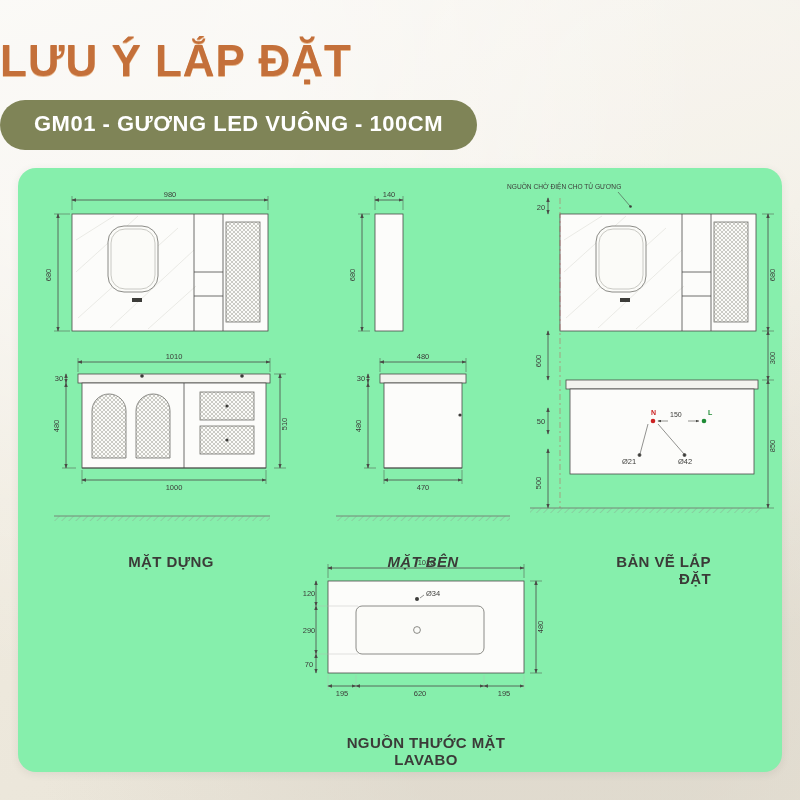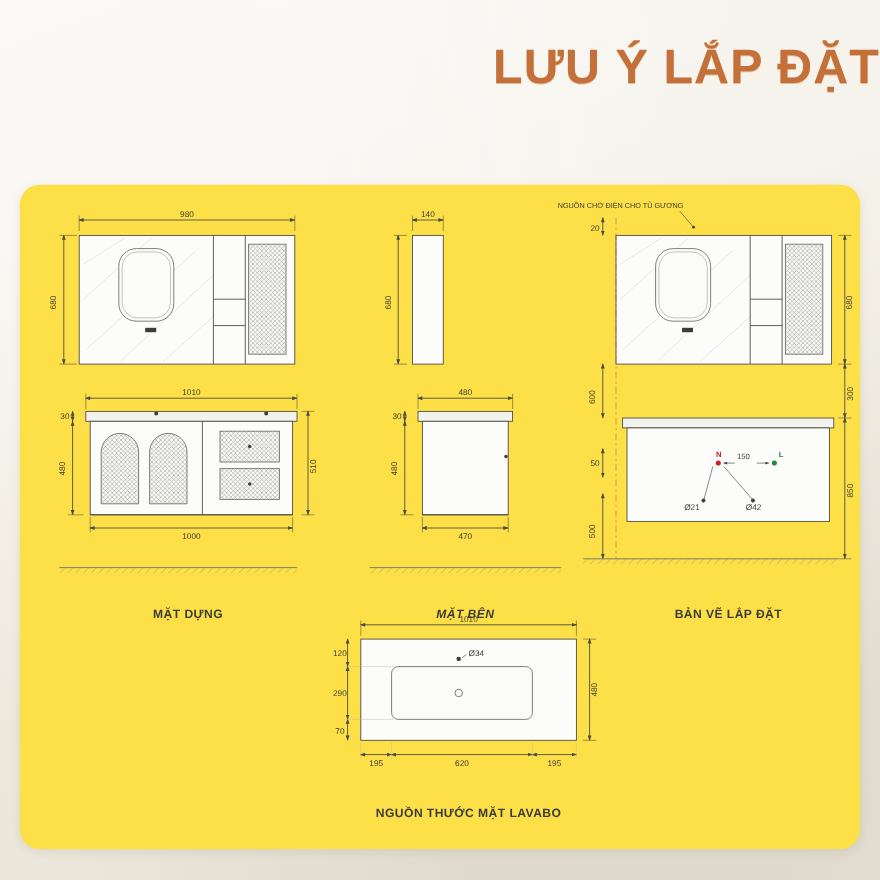--- a/index.html
+++ b/index.html
@@ -13,21 +13,21 @@
   }
   
   .bg-texture{
     position:absolute; inset:0;
     background:
       radial-gradient(circle at 12% 8%, rgba(255,255,255,.55) 0 18%, rgba(0,0,0,0) 60%),
       radial-gradient(circle at 85% 15%, rgba(255,255,255,.35) 0 14%, rgba(0,0,0,0) 55%),
       radial-gradient(circle at 70% 85%, rgba(214,208,196,.5) 0 20%, rgba(0,0,0,0) 60%),
       linear-gradient(160deg,#f6f3ed 0%, #efeade 45%, #e9e4d8 100%);
   }
-  .title-wrap{ position:absolute; top:36px; left:0; width:800px; text-align:right; }
+  .title-wrap{ position:absolute; top:36px; left:0; width:800px; text-align:left; }
   .main-title{
     font-size:44px; font-weight:bold; letter-spacing:1px;
     color:#c4703a;
     text-shadow:0 1px 0 #e8b98f;
     margin:0;
   }
   .subtitle-pill{
     display:inline-block;
     margin-top:14px;
     background:#7f8457;
@@ -35,38 +35,39 @@
     font-size:22px;
     font-weight:bold;
     letter-spacing:.5px;
     padding:11px 34px 13px;
     border-radius:26px;
   }
   .card{
     position:absolute;
     left:18px; top:168px;
     width:764px; height:604px;
-    background:#fde047;
+    background:#86efac;
     border-radius:18px;
     box-shadow:0 2px 10px rgba(0,0,0,.07);
   }
   svg.draw{ position:absolute; left:0; top:0; }
   .cap{
     position:absolute;
-    font-size:11px; font-weight:bold; color:#3b3b38;
+    font-size:15px; font-weight:bold; color:#3b3b38;
     letter-spacing:.4px; text-align:center;
   }
 </style>
 </head>
 <body>
 
 <div class="bg-texture"></div>
 
 <div class="title-wrap">
   <h1 class="main-title">LƯU Ý LẮP ĐẶT</h1>
+  <div class="subtitle-pill">GM01 - GƯƠNG LED VUÔNG - 100CM</div>
 </div>
 
 <div class="card">
 
   <svg class="draw" width="764" height="604" viewBox="0 0 764 604">
     <defs>
       <pattern id="rattan" width="4" height="4" patternUnits="userSpaceOnUse">
         <rect width="4" height="4" fill="#fbfbf8"></rect>
         <path d="M0 0 L4 4 M4 0 L0 4" stroke="#9a9a93" stroke-width="0.5"></path>
       </pattern>

